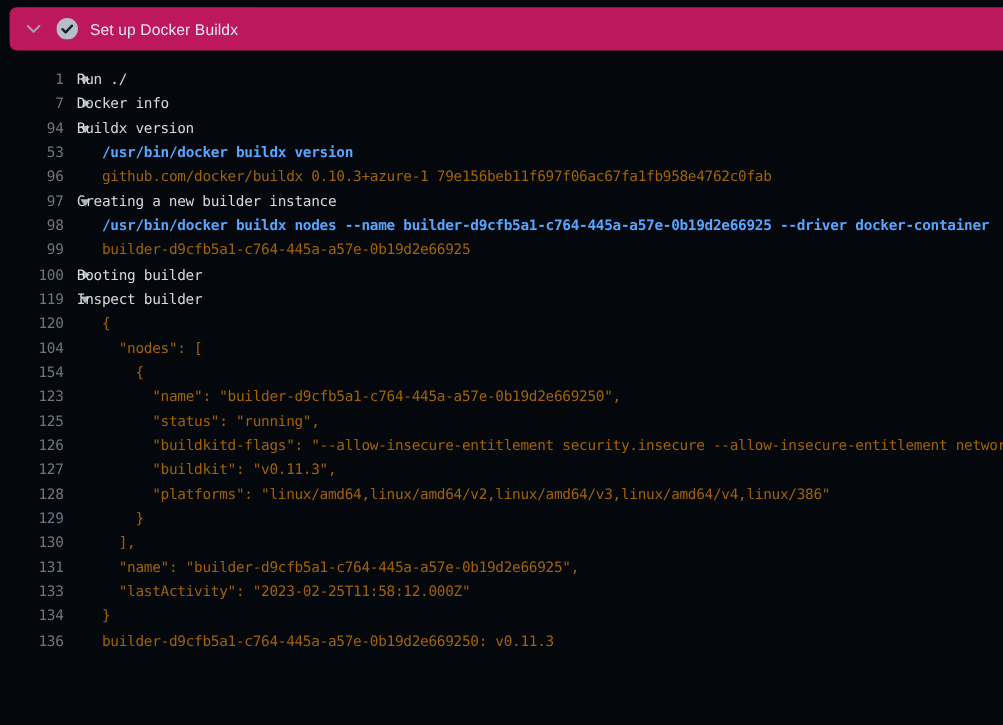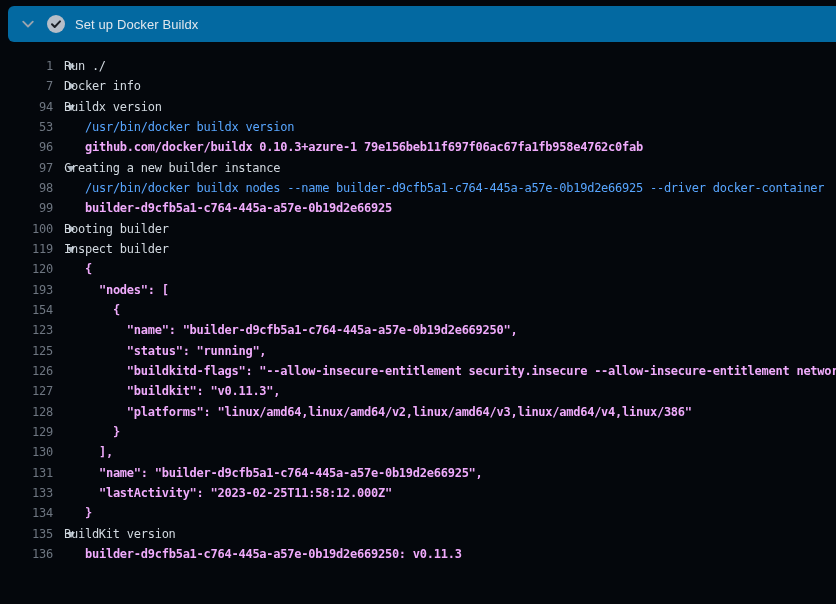--- a/index.html
+++ b/index.html
@@ -6,21 +6,21 @@
   html, body { width: 836px; height: 604px; overflow: hidden; }
   body {
     background: #04070c;
     font-family: "Liberation Sans", sans-serif;
     position: relative;
   }
   .step-header {
     position: absolute;
     left: 8px; top: 6px; right: 0;
     height: 36px;
-    background: #0369a1;
+    background: #be185d;
     border-radius: 6px 0 0 6px;
     display: flex;
     align-items: center;
     cursor: pointer;
   }
   .chev { margin-left: 12px; display: block; }
   .check { margin-left: 11px; display: block; }
   .step-title {
     margin-left: 10px;
     color: #e1e7ed;
@@ -45,22 +45,22 @@
   .row.group { cursor: pointer; }
   .num {
     position: absolute;
     left: 0; top: 0;
     width: 53px;
     text-align: right;
     color: #6e7681;
     cursor: pointer;
   }
   .gtext { position: absolute; left: 64px; top: 0; color: #d2d9e0; }
-  .out   { position: absolute; left: 85px; top: 0; color: #f0abfc; font-weight: bold; }
-  .cmd   { position: absolute; left: 85px; top: 0; color: #58a6ff; font-weight: normal; }
+  .out   { position: absolute; left: 85px; top: 0; color: #a16207; }
+  .cmd   { position: absolute; left: 85px; top: 0; color: #58a6ff; font-weight: bold; }
   .tri-right {
     position: absolute; left: 69px; top: 6px;
     width: 0; height: 0;
     border-left: 6px solid #aab4be;
     border-top: 4px solid transparent;
     border-bottom: 4px solid transparent;
   }
   .tri-down {
     position: absolute; left: 67px; top: 8px;
     width: 0; height: 0;
@@ -88,27 +88,26 @@
     <div class="row group"><span class="num">7</span><span class="tri-right"></span><span class="gtext">Docker info</span></div>
     <div class="row group"><span class="num">94</span><span class="tri-down"></span><span class="gtext">Buildx version</span></div>
     <div class="row"><span class="num">53</span><span class="cmd">/usr/bin/docker buildx version</span></div>
     <div class="row"><span class="num">96</span><span class="out">github.com/docker/buildx 0.10.3+azure-1 79e156beb11f697f06ac67fa1fb958e4762c0fab</span></div>
     <div class="row group"><span class="num">97</span><span class="tri-down"></span><span class="gtext">Creating a new builder instance</span></div>
     <div class="row"><span class="num">98</span><span class="cmd">/usr/bin/docker buildx nodes --name builder-d9cfb5a1-c764-445a-a57e-0b19d2e66925 --driver docker-container</span></div>
     <div class="row"><span class="num">99</span><span class="out">builder-d9cfb5a1-c764-445a-a57e-0b19d2e66925</span></div>
     <div class="row group"><span class="num">100</span><span class="tri-right"></span><span class="gtext">Booting builder</span></div>
     <div class="row group"><span class="num">119</span><span class="tri-down"></span><span class="gtext">Inspect builder</span></div>
     <div class="row"><span class="num">120</span><span class="out">{</span></div>
-    <div class="row"><span class="num">193</span><span class="out">  "nodes": [</span></div>
+    <div class="row"><span class="num">104</span><span class="out">  "nodes": [</span></div>
     <div class="row"><span class="num">154</span><span class="out">    {</span></div>
     <div class="row"><span class="num">123</span><span class="out">      "name": "builder-d9cfb5a1-c764-445a-a57e-0b19d2e669250",</span></div>
     <div class="row"><span class="num">125</span><span class="out">      "status": "running",</span></div>
     <div class="row"><span class="num">126</span><span class="out">      "buildkitd-flags": "--allow-insecure-entitlement security.insecure --allow-insecure-entitlement network.host",</span></div>
     <div class="row"><span class="num">127</span><span class="out">      "buildkit": "v0.11.3",</span></div>
     <div class="row"><span class="num">128</span><span class="out">      "platforms": "linux/amd64,linux/amd64/v2,linux/amd64/v3,linux/amd64/v4,linux/386"</span></div>
     <div class="row"><span class="num">129</span><span class="out">    }</span></div>
     <div class="row"><span class="num">130</span><span class="out">  ],</span></div>
     <div class="row"><span class="num">131</span><span class="out">  "name": "builder-d9cfb5a1-c764-445a-a57e-0b19d2e66925",</span></div>
     <div class="row"><span class="num">133</span><span class="out">  "lastActivity": "2023-02-25T11:58:12.000Z"</span></div>
     <div class="row"><span class="num">134</span><span class="out">}</span></div>
-    <div class="row group"><span class="num">135</span><span class="tri-down"></span><span class="gtext">BuildKit version</span></div>
     <div class="row"><span class="num">136</span><span class="out">builder-d9cfb5a1-c764-445a-a57e-0b19d2e669250: v0.11.3</span></div>
   </div>
 
 </body></html>

